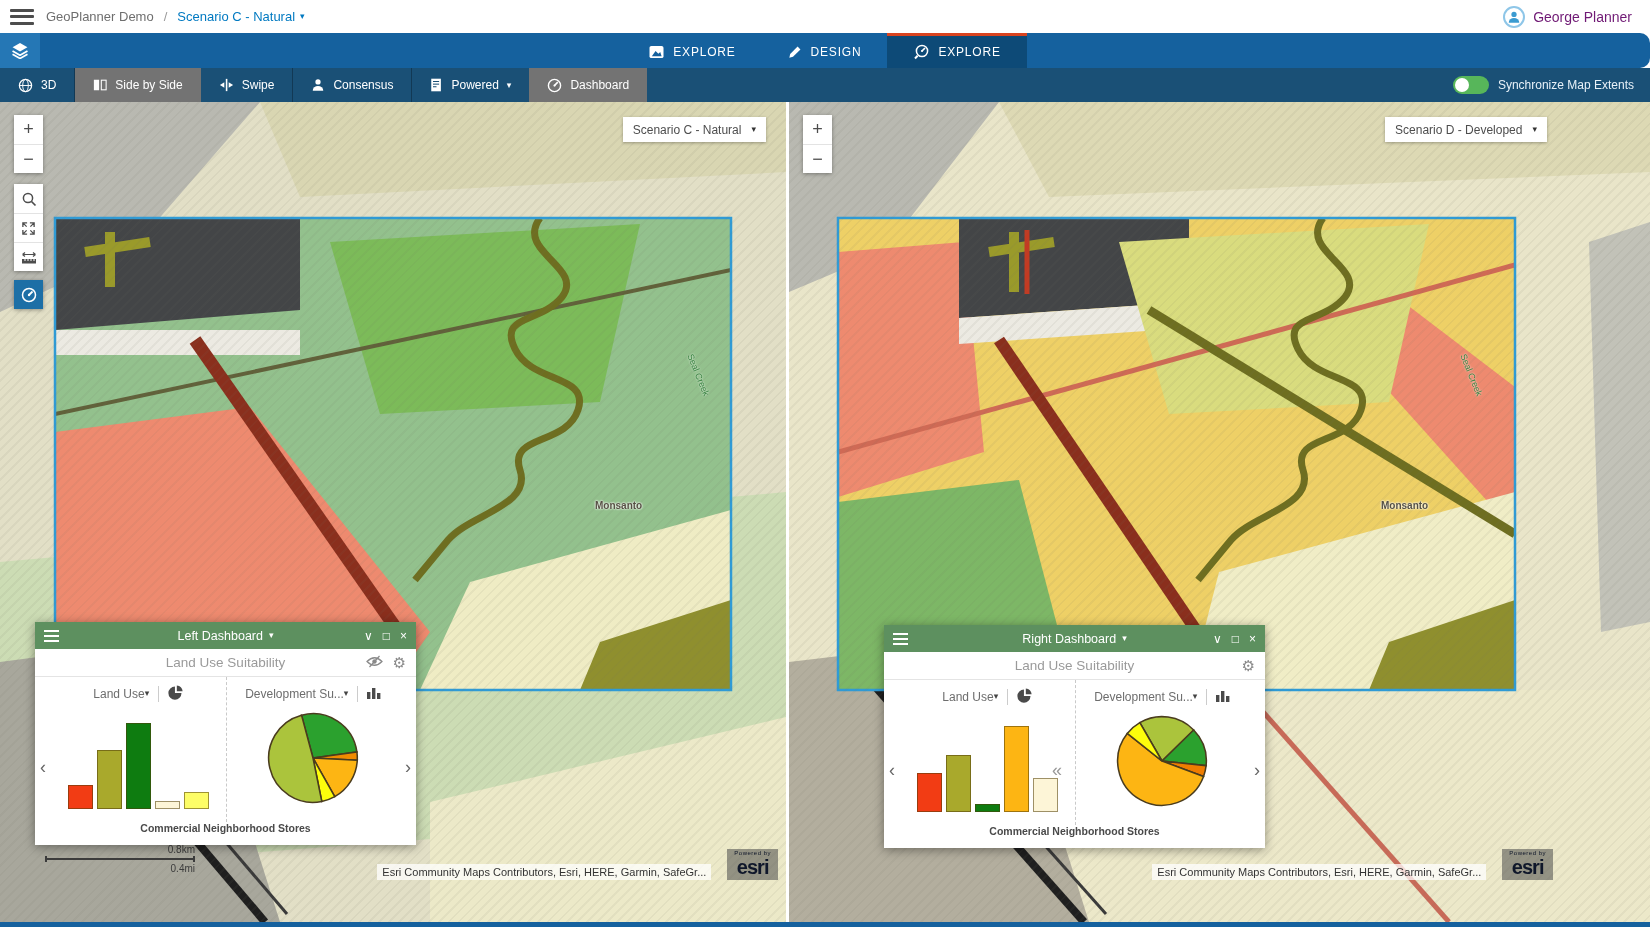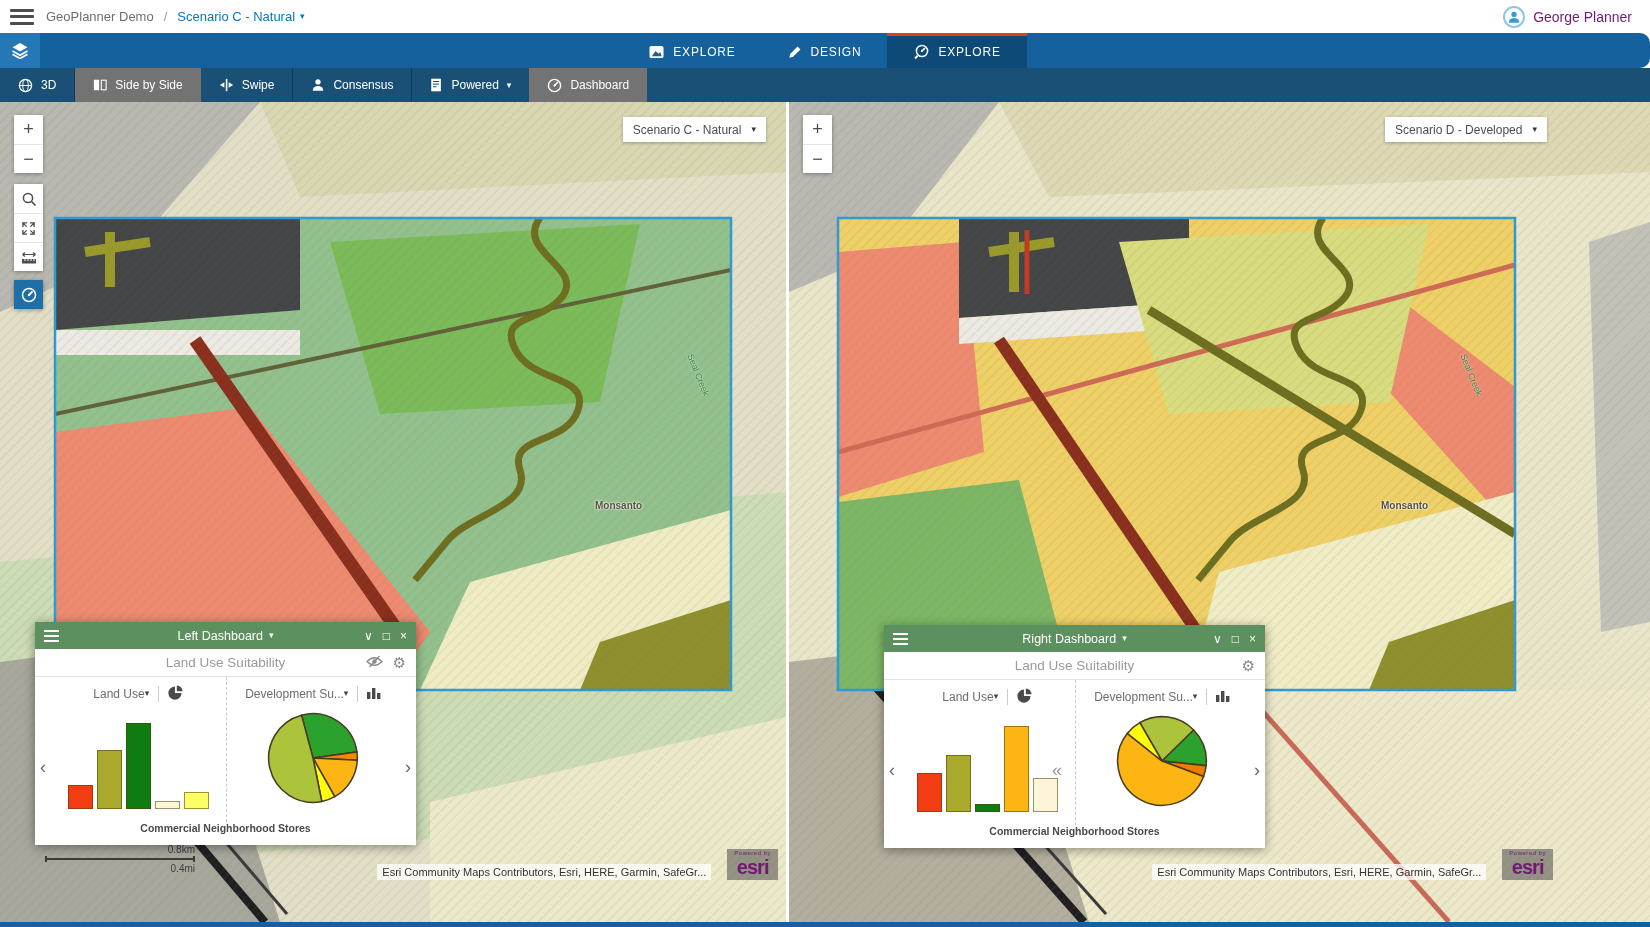--- a/index.html
+++ b/index.html
@@ -53,21 +53,21 @@
   .creeklabel{position:absolute;font-size:9px;color:#37823f;transform:rotate(68deg);text-shadow:0 0 2px #fff;}
 
   .scalebar{position:absolute;left:45px;bottom:48px;color:#3c3c3c;font-size:10px;line-height:1.1;}
   .scaleline{width:150px;height:6px;border-left:2px solid #3c3c3c;border-right:2px solid #3c3c3c;position:relative;margin:1px 0;}
   .scaleline::after{content:"";position:absolute;left:0;right:0;top:2px;height:2px;background:#3c3c3c;}
   .scalebar .mi{text-align:right;width:150px;}
   .scalebar .km{text-align:right;width:150px;}
 
   .attrib{position:absolute;bottom:42px;display:flex;align-items:flex-end;gap:16px;}
   .attrib-text{background:rgba(255,255,255,.75);color:#333;font-size:11px;padding:2px 5px;white-space:nowrap;}
-  .esribadge{background:rgba(75,75,75,.55);color:#701a75;padding:1px 7px 3px;text-align:center;line-height:1;}
+  .esribadge{background:rgba(75,75,75,.55);color:#0f172a;padding:1px 7px 3px;text-align:center;line-height:1;}
   .esribadge .pb{font-size:6px;letter-spacing:.5px;display:block;margin-bottom:1px;}
   .esribadge .esri{font-size:20px;font-weight:700;letter-spacing:-1px;}
 
   
   .panel{position:absolute;width:381px;height:223px;background:#fff;box-shadow:0 2px 10px rgba(0,0,0,.4);display:flex;flex-direction:column;}
   .panel.pleft{left:35px;top:520px;}
   .panel.pright{left:95px;top:523px;}
   .panel-header{height:27px;background:#5d905f;display:flex;align-items:center;padding:0 9px;color:#fff;position:relative;flex:none;}
   .pmenu{display:flex;flex-direction:column;gap:3px;width:15px;cursor:pointer;z-index:2;}
   .pmenu i{display:block;height:2px;background:#fff;}
@@ -223,20 +223,26 @@
     </div>
     <div class="toolitem green">
       <span class="icon">
         <svg width="15" height="15" viewBox="0 0 16 16">
             <circle cx="8" cy="8" r="6.5" fill="none" stroke="#fff" stroke-width="1.5"></circle>
             <line x1="8" y1="8" x2="11.5" y2="4.5" stroke="#fff" stroke-width="1.8"></line>
             <circle cx="8" cy="8" r="1.2" fill="#fff"></circle>
           </svg>
       </span>
       <span>Dashboard</span>
+    </div>
+    <div class="syncbox">
+      <span class="toggle">
+          <span class="knob"></span>
+        </span>
+      <span>Synchronize Map Extents</span>
     </div>
   </div>
 
   <div class="maps">
 
     <div class="map left">
       <svg class="mapart" viewBox="0 0 786 820" preserveAspectRatio="none">
         <rect width="786" height="820" fill="#e2dfc6"></rect>
         <polygon points="0,460 786,390 786,710 0,770" fill="#ccdcb4"></polygon>
         <polygon points="430,700 786,615 786,820 430,820" fill="#ece9c8"></polygon>

